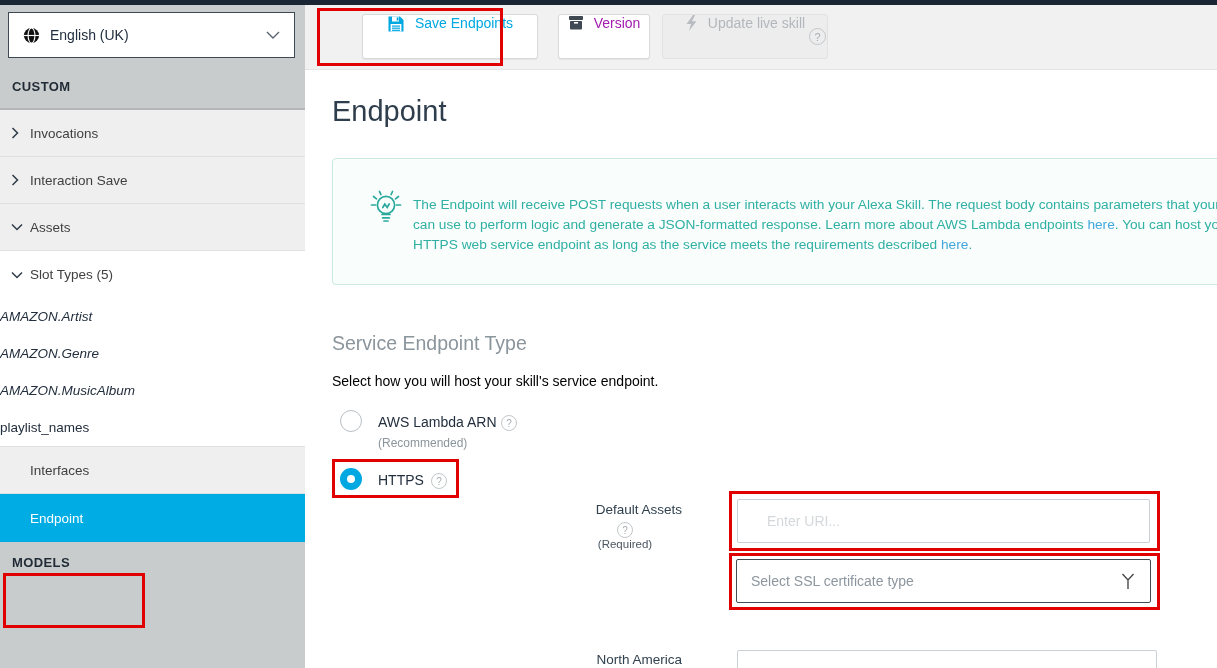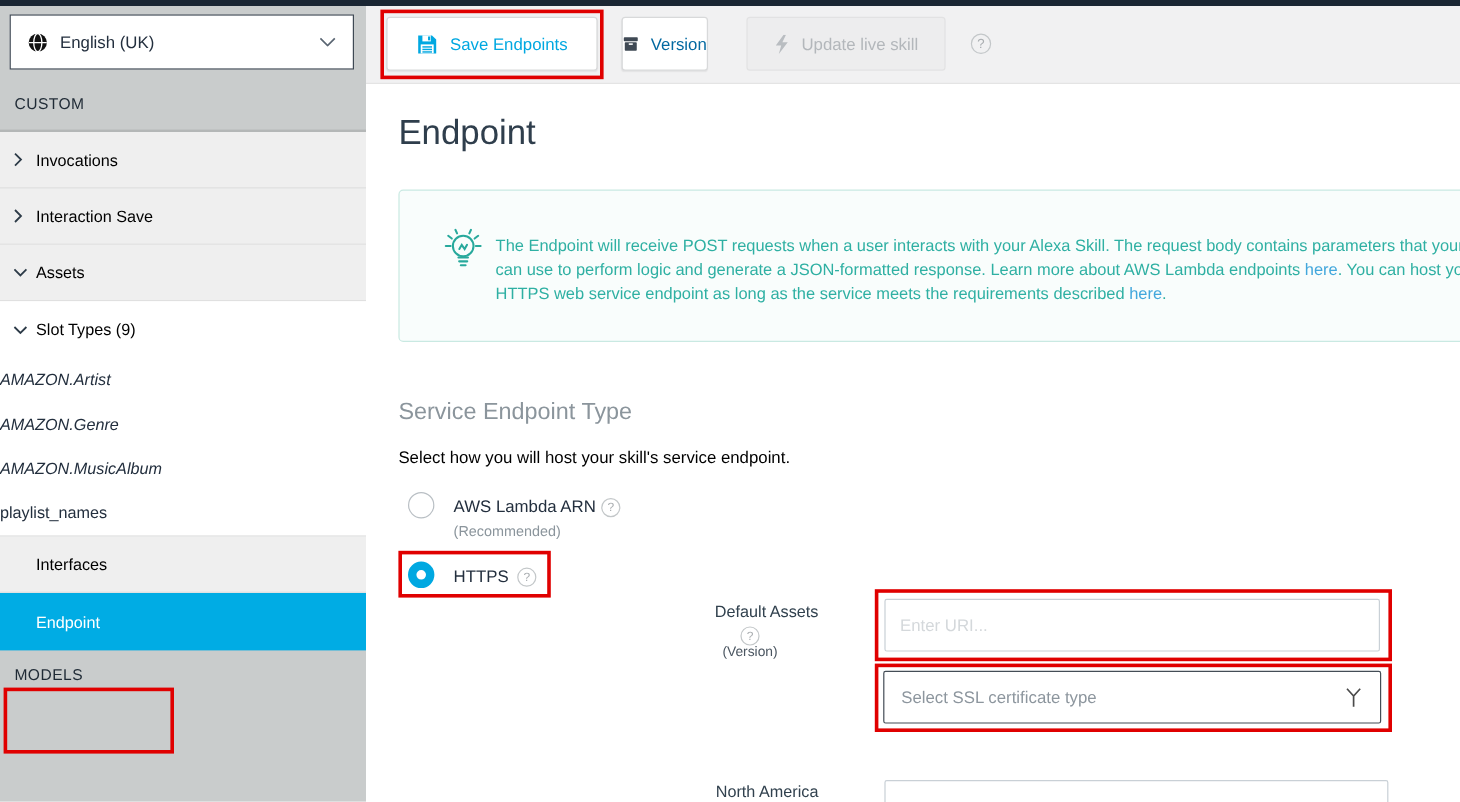--- a/index.html
+++ b/index.html
@@ -10,43 +10,43 @@
   .topstrip { position:absolute; left:0; top:0; width:1217px; height:5px; background:#1a2633; }
 
   
   .sidebar { position:absolute; left:0; top:5px; width:305px; height:663px;
     background:#c9cccc; }
   .lang-wrap { height:60px; padding:7px 26px 0 8px; }
   .lang-select { width:287px; height:46px; background:#fff; border:1px solid #3f4954;
     display:flex; align-items:center; padding:0 14px; cursor:pointer; }
   .lang-select .glabel { font-size:14px; color:#232f3e; margin-left:10px; flex:1; }
   .custom-header, .models-header { height:47px; display:flex; align-items:center;
-    padding-left:12px; font-size:13px; font-weight:normal; color:#1f2a35; letter-spacing:.4px; }
+    padding-left:12px; font-size:13px; font-weight:bold; color:#1f2a35; letter-spacing:.4px; }
   .custom-header { border-bottom:2px solid #b4b7b7; height:45px; }
   .nav-row { position:relative; height:47px; display:flex; align-items:center;
     background:#efefef; border-bottom:1px solid #e0e0e0; padding-left:30px;
-    font-size:13.5px; color:#000000; cursor:pointer; }
+    font-size:13.5px; color:#404040; cursor:pointer; }
   .nav-row .chev { position:absolute; left:11px; top:50%; transform:translateY(-50%); }
   .slot-section { background:#fff; border-bottom:1px solid #e0e0e0; }
   .slot-section .nav-row { background:#fff; border-bottom:none; }
   .slot-child { height:37px; display:flex; align-items:center; 
     background:#fff; font-size:13.5px; color:#232f3e; cursor:pointer; }
   .slot-child.it { font-style:italic; }
   .endpoint-row { height:48px; display:flex; align-items:center; padding-left:30px;
     background:#00ace4; color:#fff; font-size:13.5px; cursor:pointer; }
   .models-header { height:41px; }
 
   
   .toolbar { position:absolute; left:305px; top:5px; width:912px; height:65px;
     background:#f1f1f2; border-bottom:1px solid #e4e4e4; }
-  .tbtn { position:absolute; top:9px; height:45px; display:flex; align-items:center;
+  .tbtn { position:absolute; top:9px; height:45px; display:flex; 
     justify-content:center; gap:10px; background:#fff; border:1px solid #d8d9da;
-    border-radius:3px; box-shadow:0 1px 1px rgba(0,0,0,.06); cursor:pointer; font-size:14px; }
+    border-radius:3px; box-shadow:0 1px 1px rgba(0,0,0,.06); cursor:pointer; font-size:14px;margin-left:40px; }
   .save-btn { left:17px; width:176px; color:#00a8e1; }
-  .version-btn { left:213px; width:72px; color:#0369a1; }
+  .version-btn { left:213px; width:92px; color:#a21caf; }
   .update-btn { left:317px; width:166px; background:#ededee; border-color:#e2e2e3;
     color:#b3b7bb; box-shadow:none; cursor:default; }
   .qmark { display:inline-flex; align-items:center; justify-content:center;
     width:17px; height:17px; border:1px solid #c3c7c9; border-radius:50%;
     color:#a9adb0; font-size:11px; background:transparent; }
   .toolbar .qmark { position:absolute; left:504px; top:23px; }
 
   
   .annot { position:absolute; border:3px solid #e00000; pointer-events:none; z-index:5; }
 
@@ -71,21 +71,21 @@
   .radio.selected { border:7px solid #00a8e1; }
   .rlabel { position:absolute; font-size:14px; color:#232f3e; }
   .rsub { position:absolute; font-size:12px; color:#8b959c; }
   .content .qmark { position:absolute; width:16px; height:16px; font-size:10px; }
 
   .field-label { position:absolute; left:287px; width:90px; text-align:right;
     font-size:13.5px; color:#31414e; }
   .req-label { position:absolute; left:285px; width:70px; text-align:center;
     font-size:11.5px; color:#4a5560; }
   .uri-input { position:absolute; left:8px; top:8px; width:413px; height:44px;
-    border:1px solid #c9d0d6; border-radius:2px; padding:0 12px; font-size:14px;
+    border:1px solid #c9d0d6; border-radius:2px; padding:0 29px; font-size:14px;
     font-family:"Liberation Sans", sans-serif; color:#333; }
   .uri-input::placeholder { color:#d4d8db; opacity:1; }
   .fake-select { position:absolute; left:7px; top:6px; width:415px; height:44px;
     border:1px solid #444d56; border-radius:2px; background:#fff; display:flex;
     align-items:center; padding:16px 14px; cursor:pointer; }
   .fake-select .ph { flex:1; font-size:14px; color:#8d969e; }
   .na-input { position:absolute; left:432px; top:580px; width:420px; height:60px;
     border:1px solid #c9d0d6; border-radius:2px; padding:0 12px; font-size:14px;
     font-family:"Liberation Sans", sans-serif; color:#333; }
 </style>
@@ -128,21 +128,21 @@
       <path d="M1 1.5 L6 6.5 L11 1.5" fill="none" stroke="#2d3b48" stroke-width="1.5"></path>
       </svg>
     <span>Assets</span>
   </div>
 
   <div class="slot-section">
     <div class="nav-row">
       <svg class="chev" width="12" height="8" viewBox="0 0 12 8">
         <path d="M1 1.5 L6 6.5 L11 1.5" fill="none" stroke="#2d3b48" stroke-width="1.5"></path>
         </svg>
-      <span>Slot Types (9)</span>
+      <span>Slot Types (5)</span>
     </div>
     <div class="slot-child it">AMAZON.Artist</div>
     <div class="slot-child it">AMAZON.Genre</div>
     <div class="slot-child it">AMAZON.MusicAlbum</div>
     <div class="slot-child">playlist_names</div>
   </div>
 
   <div class="nav-row">
     <span>Interfaces</span>
   </div>
@@ -219,21 +219,21 @@
   <span class="qmark" style="left:196px; top:345px;">?</span>
   <span class="rsub" style="left:73px; top:366px;">(Recommended)</span>
 
   <div class="annot" style="left:27px; top:389px; width:127px; height:39px;"></div>
   <div class="radio selected" style="left:35px; top:398px;"></div>
   <span class="rlabel" style="left:73px; top:402px;">HTTPS</span>
   <span class="qmark" style="left:126px; top:403px;">?</span>
 
   <span class="field-label" style="top:432px;">Default Assets</span>
   <span class="qmark" style="left:312px; top:452px;">?</span>
-  <span class="req-label" style="top:468px;">(Version)</span>
+  <span class="req-label" style="top:468px;">(Required)</span>
 
   <div class="annot" style="left:424px; top:421px; width:431px; height:60px;">
   </div>
   <div style="position:absolute; left:424px; top:421px; width:431px; height:60px;">
     <input class="uri-input" type="text" placeholder="Enter URI..." style="">
   </div>
 
   <div class="annot" style="left:424px; top:483px; width:431px; height:57px;">
   </div>
   <div style="position:absolute; left:424px; top:483px; width:431px; height:57px;">

